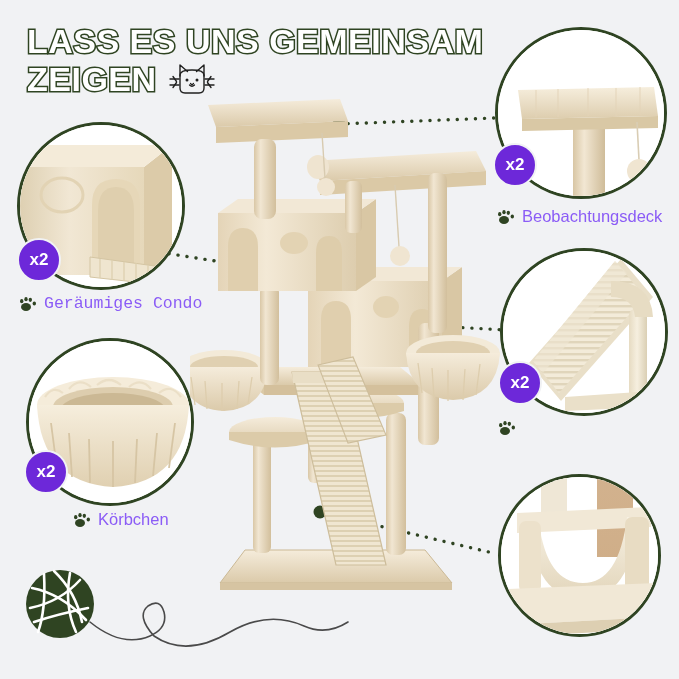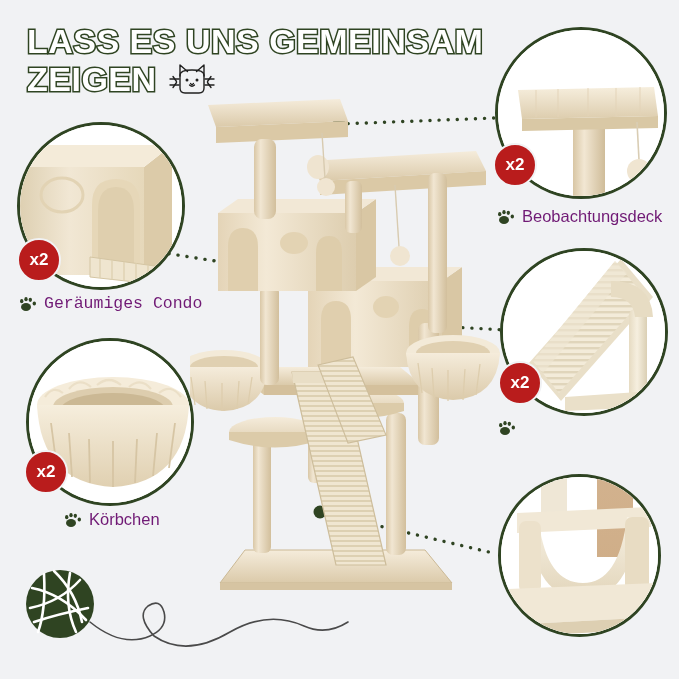--- a/index.html
+++ b/index.html
@@ -35,31 +35,31 @@
     border-radius:50%;
     background:#ffffff;
     border:3px solid #2f4422;
     overflow:hidden;
     box-sizing:border-box;
   }
   .circle svg{position:absolute;left:0;top:0;}
   .badge{
     position:absolute;
     width:44px;height:44px;border-radius:50%;
-    background:#b91c1c;
+    background:#6d28d9;
     color:#ffffff;
     font-size:17px;font-weight:bold;
     display:flex;align-items:center;justify-content:center;
     box-sizing:border-box;
     border:2px solid #f1f2f4;
   }
   .caption{
     position:absolute;
     display:flex;align-items:center;gap:7px;
-    font-size:16.5px;color:#701a75;
+    font-size:16.5px;color:#8b5cf6;
     white-space:nowrap;
   }
   .paw-icon{width:17px;height:15px;flex:0 0 auto;}
 
   
   .connectors{position:absolute;left:0;top:0;width:679px;height:679px;pointer-events:none;}
 
   
   .yarn{position:absolute;left:18px;top:562px;width:340px;height:100px;}
 </style>
@@ -341,21 +341,21 @@
         <g stroke="#e9ddc4" stroke-width="2.2" fill="none" opacity=".85">
           <path d="M16 56 Q24 44 34 52"></path>
             <path d="M40 48 Q50 36 62 46"></path>
           <path d="M68 44 Q80 34 92 44"></path>
             <path d="M100 46 Q112 36 122 48"></path>
           <path d="M130 52 Q142 42 152 56"></path>
         </g>
       </svg>
     </div>
     <div class="badge" style="left:-2px;top:112px;">x2</div>
-    <div class="caption" style="left:39px;top:172px;">
+    <div class="caption" style="left:48px;top:172px;">
       <svg class="paw-icon" viewBox="0 0 17 15">
         <ellipse cx="6" cy="11" rx="5" ry="4" fill="#2f4422"></ellipse>
         <ellipse cx="1.7" cy="5.2" rx="1.7" ry="2.1" fill="#2f4422"></ellipse>
         <ellipse cx="6" cy="3.2" rx="1.7" ry="2.1" fill="#2f4422"></ellipse>
         <ellipse cx="10.3" cy="3.8" rx="1.7" ry="2.1" fill="#2f4422"></ellipse>
         <ellipse cx="14.3" cy="7.4" rx="1.7" ry="2" fill="#2f4422"></ellipse>
       </svg>
       <span>Körbchen</span>
     </div>
   </div>

